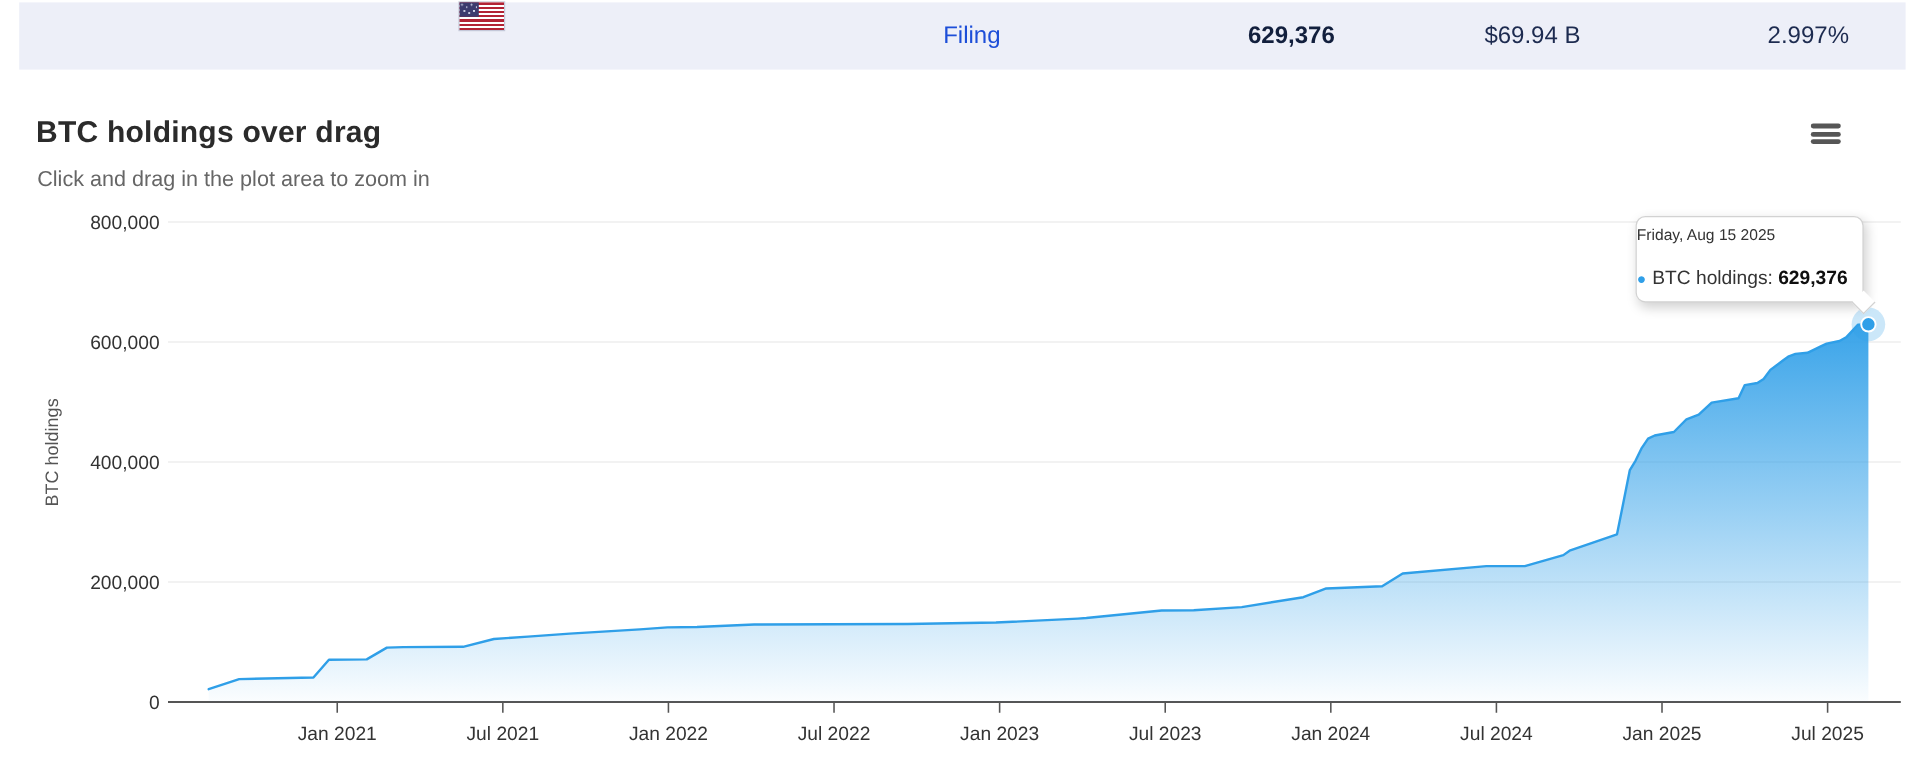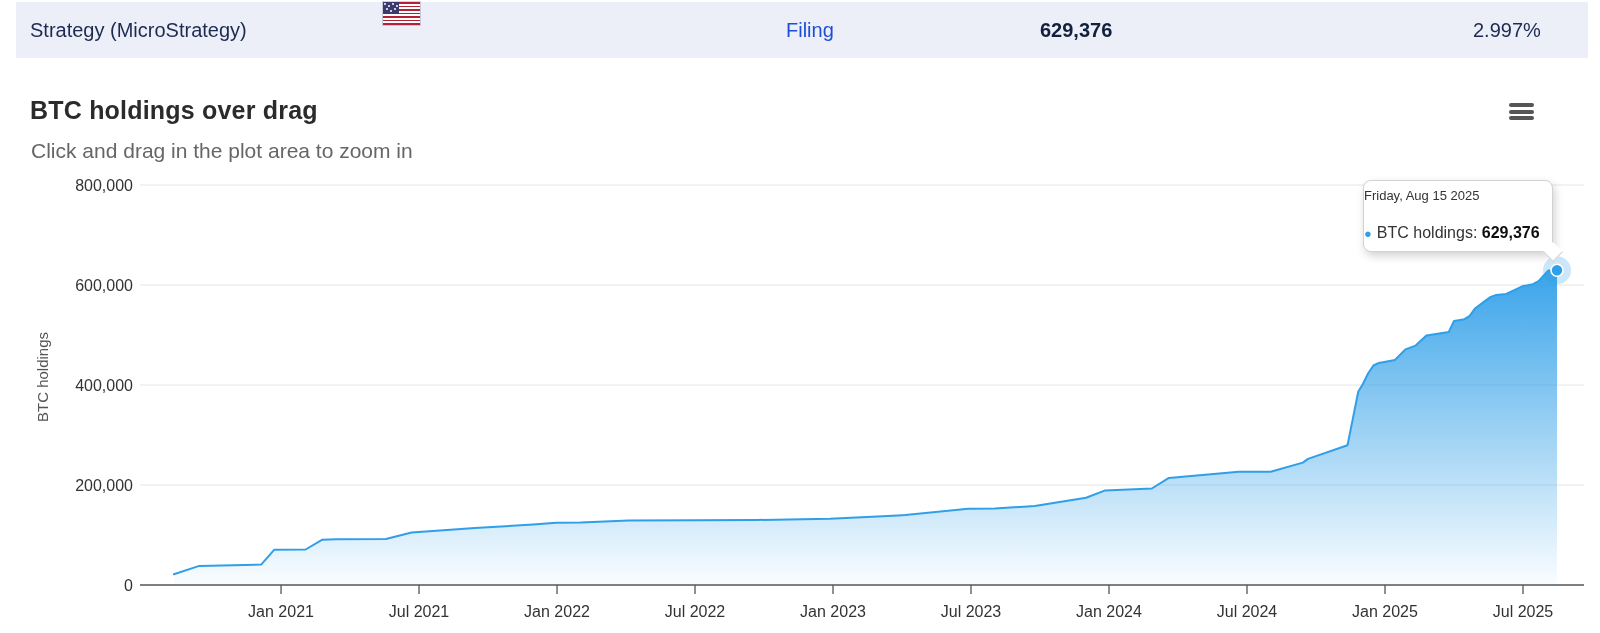--- a/index.html
+++ b/index.html
@@ -34,21 +34,21 @@
                      radial-gradient(circle at 4px 7px,#cfd3e8 0.7px,transparent 0.9px),
                      radial-gradient(circle at 8px 9px,#cfd3e8 0.7px,transparent 0.9px),
                      radial-gradient(circle at 12px 7px,#cfd3e8 0.7px,transparent 0.9px);
   }
   
   .chart-title{
     position:absolute;left:30px;top:96px;margin:0;
     font-size:25px;font-weight:700;color:#2b2b2b;letter-spacing:.2px;
   }
   .chart-subtitle{
-    position:absolute;left:31px;top:139px;font-size:21px;color:#666666;
+    position:absolute;left:31px;top:139px;font-size:18px;color:#666666;
   }
   
   .ctx-menu{position:absolute;left:1509px;top:103px;width:25px;height:20px;cursor:pointer;}
   .ctx-menu i{display:block;width:25px;height:4px;margin:0 0 2.6px 0;background:#565656;border-radius:2px;}
   
   #chart{position:absolute;left:0;top:160px;width:1600px;height:473px;display:block;}
   .ylab,.xlab{font-size:16px;fill:#333333;}
   .ytitle{font-size:15px;fill:#555555;}
   
   .tooltip{
@@ -64,26 +64,26 @@
   }
   .tt-date{font-size:13px;color:#333333;}
   .tt-row{font-size:16px;color:#333333;margin-top:21px;}
   .tt-bullet{color:#2f9fe8;font-size:13px;margin-right:5px;}
   .tt-row b{color:#0f0f0f;font-weight:700;}
 </style>
 </head>
 <body>
 
 <div class="header">
-  <span class="h-company">Strategy (MicroStrategy)</span>
   <span class="h-flag">
       <span class="canton"></span>
     </span>
   <a class="h-filing">Filing</a>
   <span class="h-btc">629,376</span>
+  <span class="h-usd">$69.94 B</span>
   <span class="h-pct">2.997%</span>
 </div>
 
 <h1 class="chart-title">BTC holdings over drag</h1>
 <div class="chart-subtitle">Click and drag in the plot area to zoom in</div>
 
 <div class="ctx-menu">
     <i></i>
     <i></i>
     <i></i>

